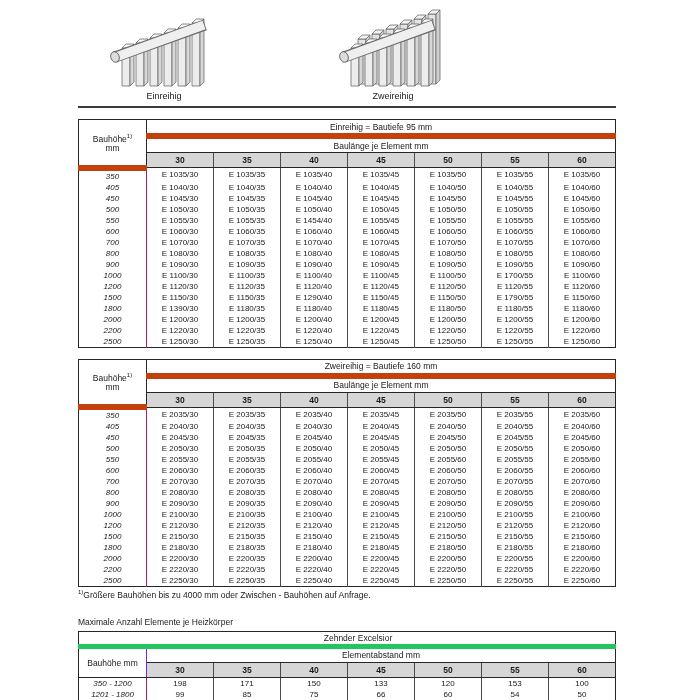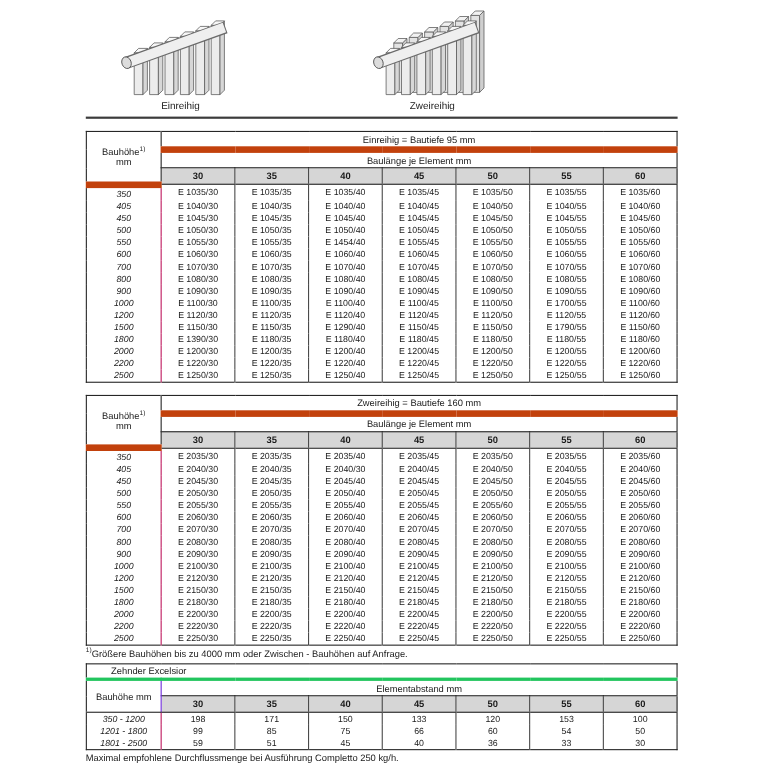--- a/index.html
+++ b/index.html
@@ -38,22 +38,22 @@
   tr.colnum-row th + th{border-left:1px solid #4a4a4a;}
   tbody td{height:11px;line-height:11px;}
   tbody td + td{border-left:1px solid #4a4a4a;}
   tbody td.rowhead{border-right:1px solid #be185d;font-style:italic;}
 
   .footnote{font-size:8.5px;margin-top:2px;color:#1a1a1a;}
   .footnote sup{font-size:6px;}
   .section-title{font-size:8.5px;margin-top:17px;}
 
   table.max{margin-top:4px;}
-  tr.brand-row th{height:12px;text-align:left;padding-left:22px;
-        border-bottom:3px solid #22c55e;font-size:8.5px;}
+  tr.brand-row th{height:12px;text-align:center;padding-left:22px;
+        border-bottom:5px solid #22c55e;font-size:8.5px;}
   th.bh3{border-right:1px solid #6d28d9;font-size:8.5px;}
   .footer-note{font-size:8.5px;margin-top:2px;}
 </style>
 </head>
 <body>
 
 <div class="page">
 
   <div class="diagrams">
     <div class="figure einreihig">
@@ -516,20 +516,21 @@
             <td>E 2250/45</td>
             <td>E 2250/50</td>
             <td>E 2250/55</td>
             <td>E 2250/60</td>
           </tr>
         </tbody>
     </table>
 
     <div class="footnote"><sup>1)</sup><span>Größere Bauhöhen bis zu 4000 mm oder Zwischen - Bauhöhen auf Anfrage.</span></div>
 
+    <div class="section-title">Maximale Anzahl Elemente je Heizkörper</div>
 
     <table class="max">
       <colgroup>
           <col class="c-first">
           <col class="c-num">
           <col class="c-num">
           <col class="c-num">
           <col class="c-num">
           <col class="c-num">
           <col class="c-num">

